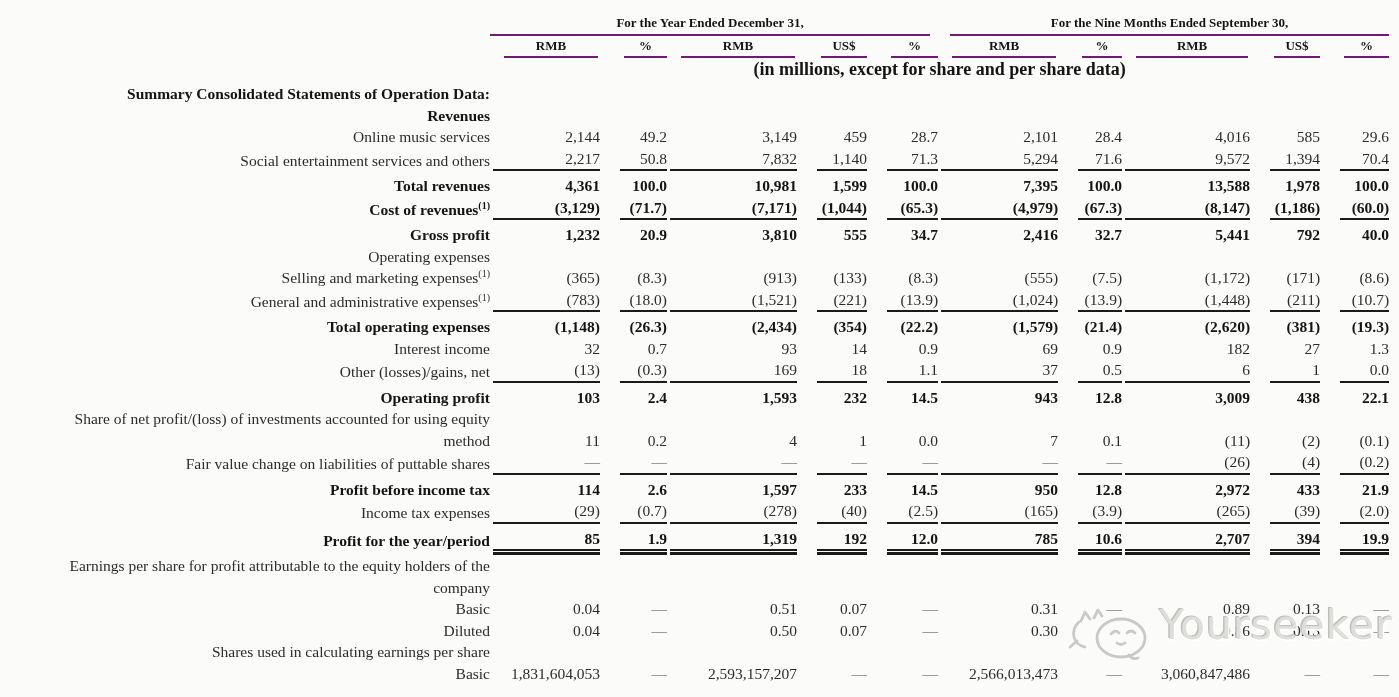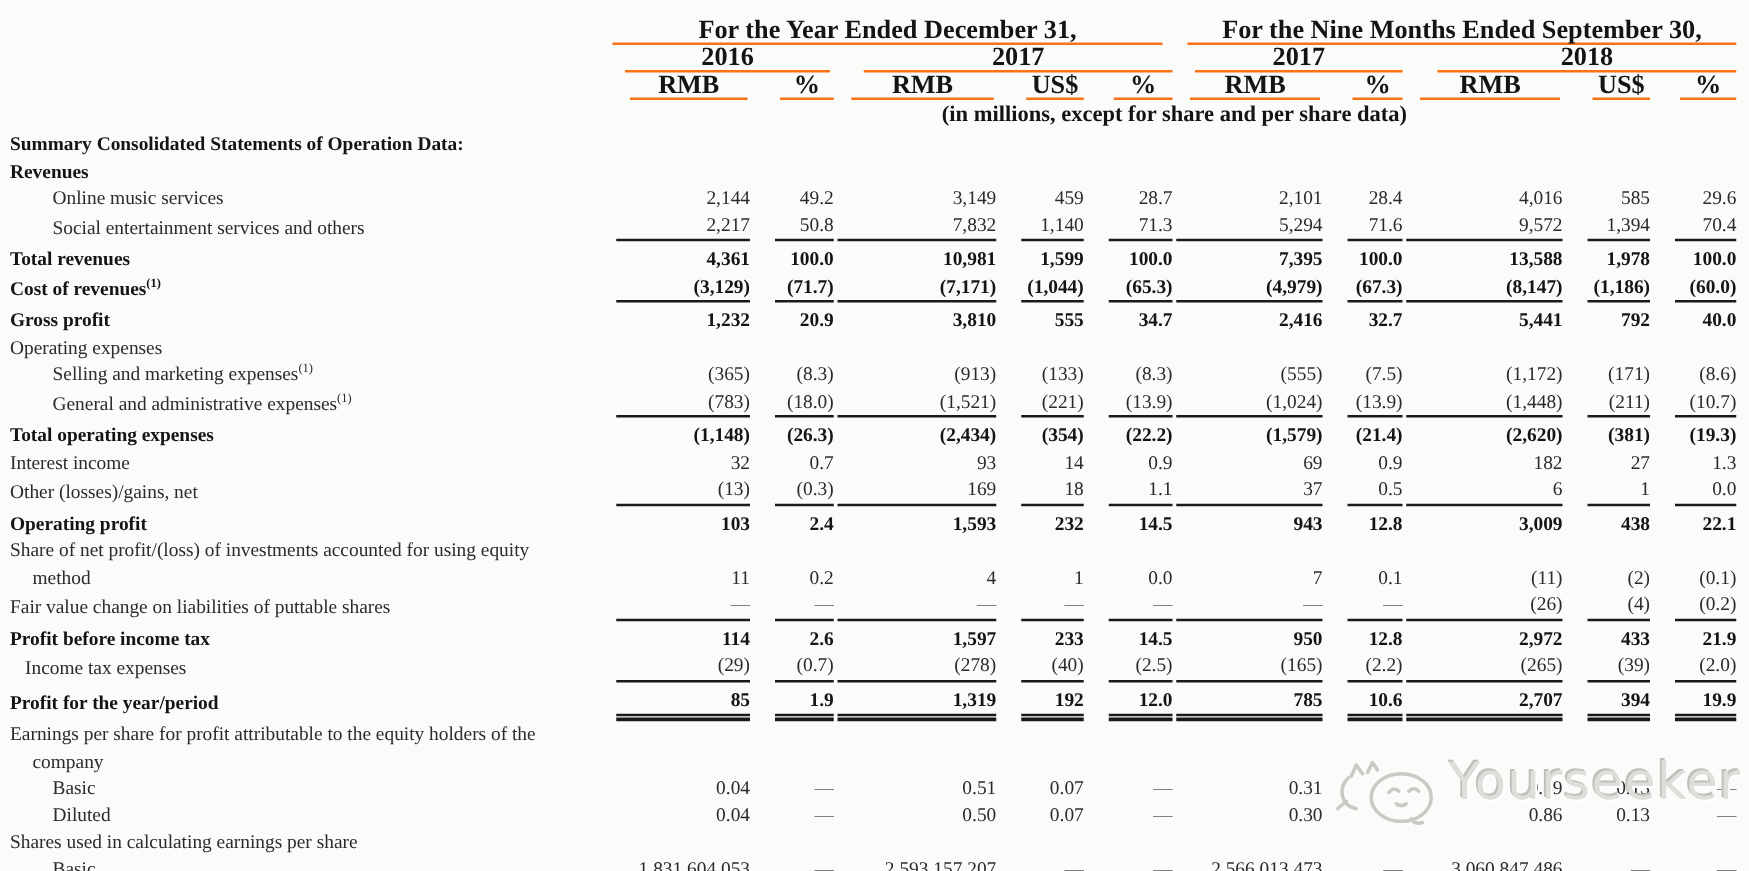--- a/index.html
+++ b/index.html
@@ -4,28 +4,28 @@
 <style>
   html,body{margin:0;padding:0;}
   body{
     width:1399px;height:697px;overflow:hidden;position:relative;
     background:#fbfbf9;color:#2b2b2b;
     font-family:"Liberation Serif","DejaVu Serif",serif;
   }
   table{border-collapse:collapse;table-layout:fixed;width:1389px;margin-top:13px;}
   td,th{padding:0;vertical-align:bottom;font-weight:normal;}
   th{font-weight:bold;}
-  .lbl{text-align:left;font-size:15.5px;line-height:21.5px;white-space:nowrap;overflow:visible;}
+  .lbl{text-align:right;font-size:15.5px;line-height:21.5px;white-space:nowrap;overflow:visible;}
   .num{text-align:right;font-size:15.5px;line-height:21.5px;white-space:nowrap;}
   .b{font-weight:bold;color:#141414;}
   sup{font-size:10px;line-height:0;}
   .wrap2{white-space:nowrap;}
   
-  .gt,.yt,.ut{display:block;text-align:center;font-weight:bold;font-size:21px;
-    border-bottom:2px solid #f97316;padding-bottom:1px;color:#141414;}
+  .gt,.yt,.ut{display:block;text-align:center;font-weight:bold;font-size:13px;
+    border-bottom:2px solid #701a75;padding-bottom:1px;color:#141414;}
   .gt{line-height:20px;}
   .yt,.ut{line-height:19px;}
   .g1 .gt{margin-right:8px;}
   .g2 .gt{margin-left:12px;}
   .y0 .yt{margin-left:10px;margin-right:3px;}
   .y1 .yt{margin-left:24px;}
   .y2 .yt{margin-left:18px;}
   .y3 .yt{margin-left:28px;}
   .cR .ut{margin-left:14px;margin-right:2px;}
   .cS .ut{margin-left:24px;}
@@ -71,35 +71,20 @@
       <td class="lbl"></td>
       <th class="g1" colspan="5">
         <span class="gt">For the Year Ended December 31,</span>
       </th>
       <th class="g2" colspan="5">
         <span class="gt">For the Nine Months Ended September 30,</span>
       </th>
     </tr>
     <tr>
       <td></td>
-      <th colspan="2" class="y y0">
-          <span class="yt">2016</span>
-        </th>
-      <th colspan="3" class="y y1">
-          <span class="yt">2017</span>
-        </th>
-      <th colspan="2" class="y y2">
-          <span class="yt">2017</span>
-        </th>
-      <th colspan="3" class="y y3">
-          <span class="yt">2018</span>
-        </th>
-    </tr>
-    <tr>
-      <td></td>
       <th class="cR">
           <span class="ut">RMB</span>
         </th>
       <th class="cS">
           <span class="ut">%</span>
         </th>
       <th class="cR">
           <span class="ut">RMB</span>
         </th>
       <th class="cS">
@@ -465,21 +450,21 @@
         <td class="num cS">
           <span class="u">(40)</span>
         </td>
         <td class="num cS">
           <span class="u">(2.5)</span>
         </td>
         <td class="num cR">
           <span class="u">(165)</span>
         </td>
         <td class="num cS">
-          <span class="u">(2.2)</span>
+          <span class="u">(3.9)</span>
         </td>
         <td class="num cR">
           <span class="u">(265)</span>
         </td>
         <td class="num cS">
           <span class="u">(39)</span>
         </td>
         <td class="num cS">
           <span class="u">(2.0)</span>
         </td>

